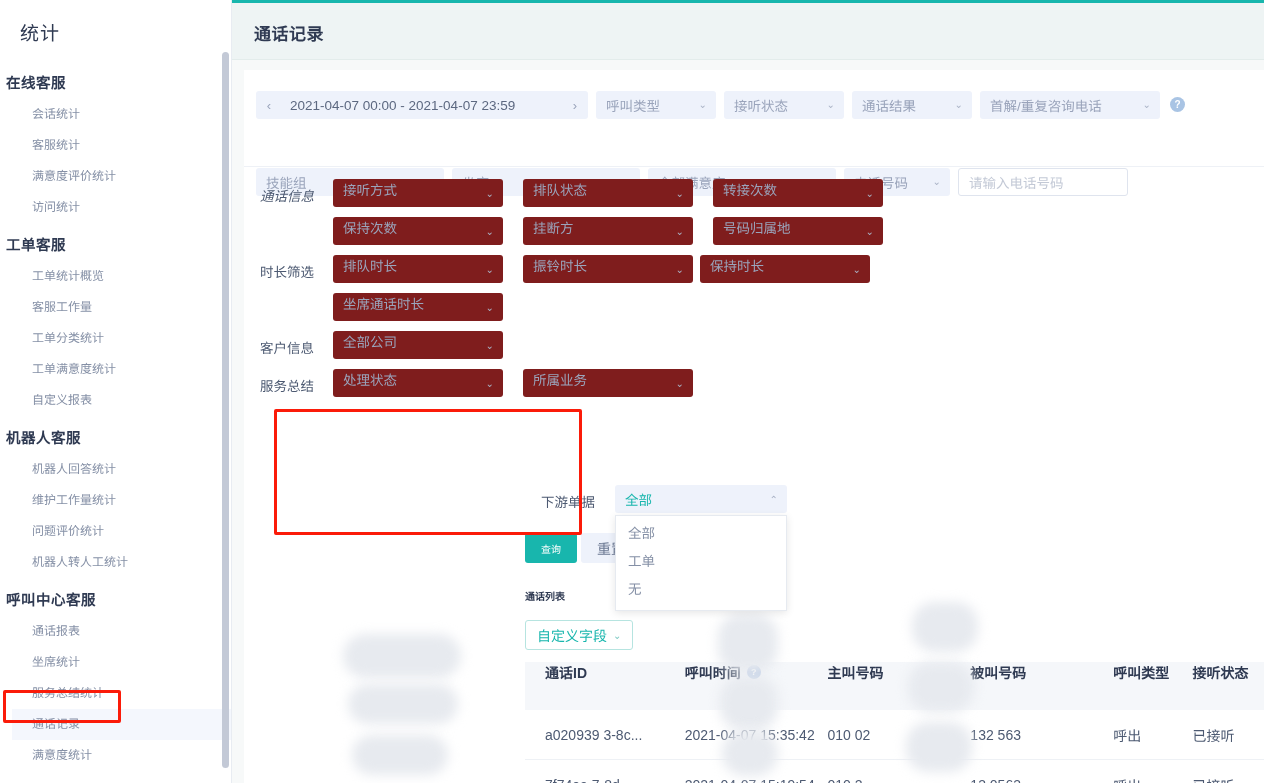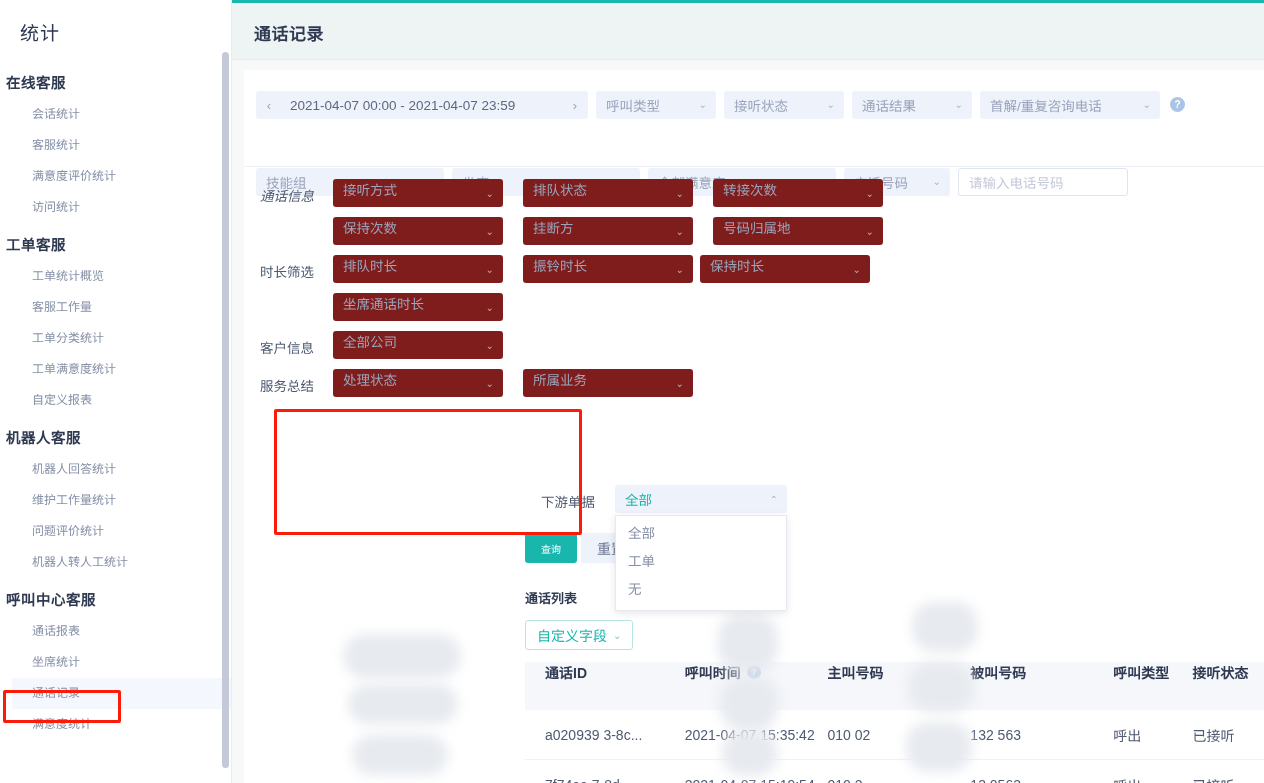--- a/index.html
+++ b/index.html
@@ -178,21 +178,21 @@
     position: absolute; left: 337px; top: 463px;
     height: 30px; padding: 0 16px;
     background: #eef2fb; color: #6b7892;
     font-size: 14px; border: none; border-radius: 3px;
     display: flex; align-items: center; justify-content: center;
     cursor: pointer; z-index: 18;
   }
 
   .section-title {
     position: absolute; left: 281px; top: 518px;
-    font-size: 13px; font-weight: bold; color: #2f3a52;
+    font-size: 10px; font-weight: bold; color: #2f3a52;
     z-index: 20;
   }
 
   
   .redbox {
     position: absolute; left: 274px; top: 409px;
     width: 308px; height: 126px;
     border: 3px solid #fb1b09; border-radius: 2px;
     z-index: 40; pointer-events: none;
   }
@@ -268,20 +268,21 @@
         <div class="nav-item">工单满意度统计</div>
         <div class="nav-item">自定义报表</div>
         <div class="nav-group-title">机器人客服</div>
         <div class="nav-item">机器人回答统计</div>
         <div class="nav-item">维护工作量统计</div>
         <div class="nav-item">问题评价统计</div>
         <div class="nav-item">机器人转人工统计</div>
         <div class="nav-group-title">呼叫中心客服</div>
         <div class="nav-item">通话报表</div>
         <div class="nav-item">坐席统计</div>
+        <div class="nav-item">服务总结统计</div>
         <div class="nav-item active">通话记录</div>
         <div class="nav-item">满意度统计</div>
       </div>
     <div class="sidebar-scrollbar"></div>
   </div>
 
   <div class="main">
     <div class="topbar-accent"></div>
 
     <div class="page-header">

